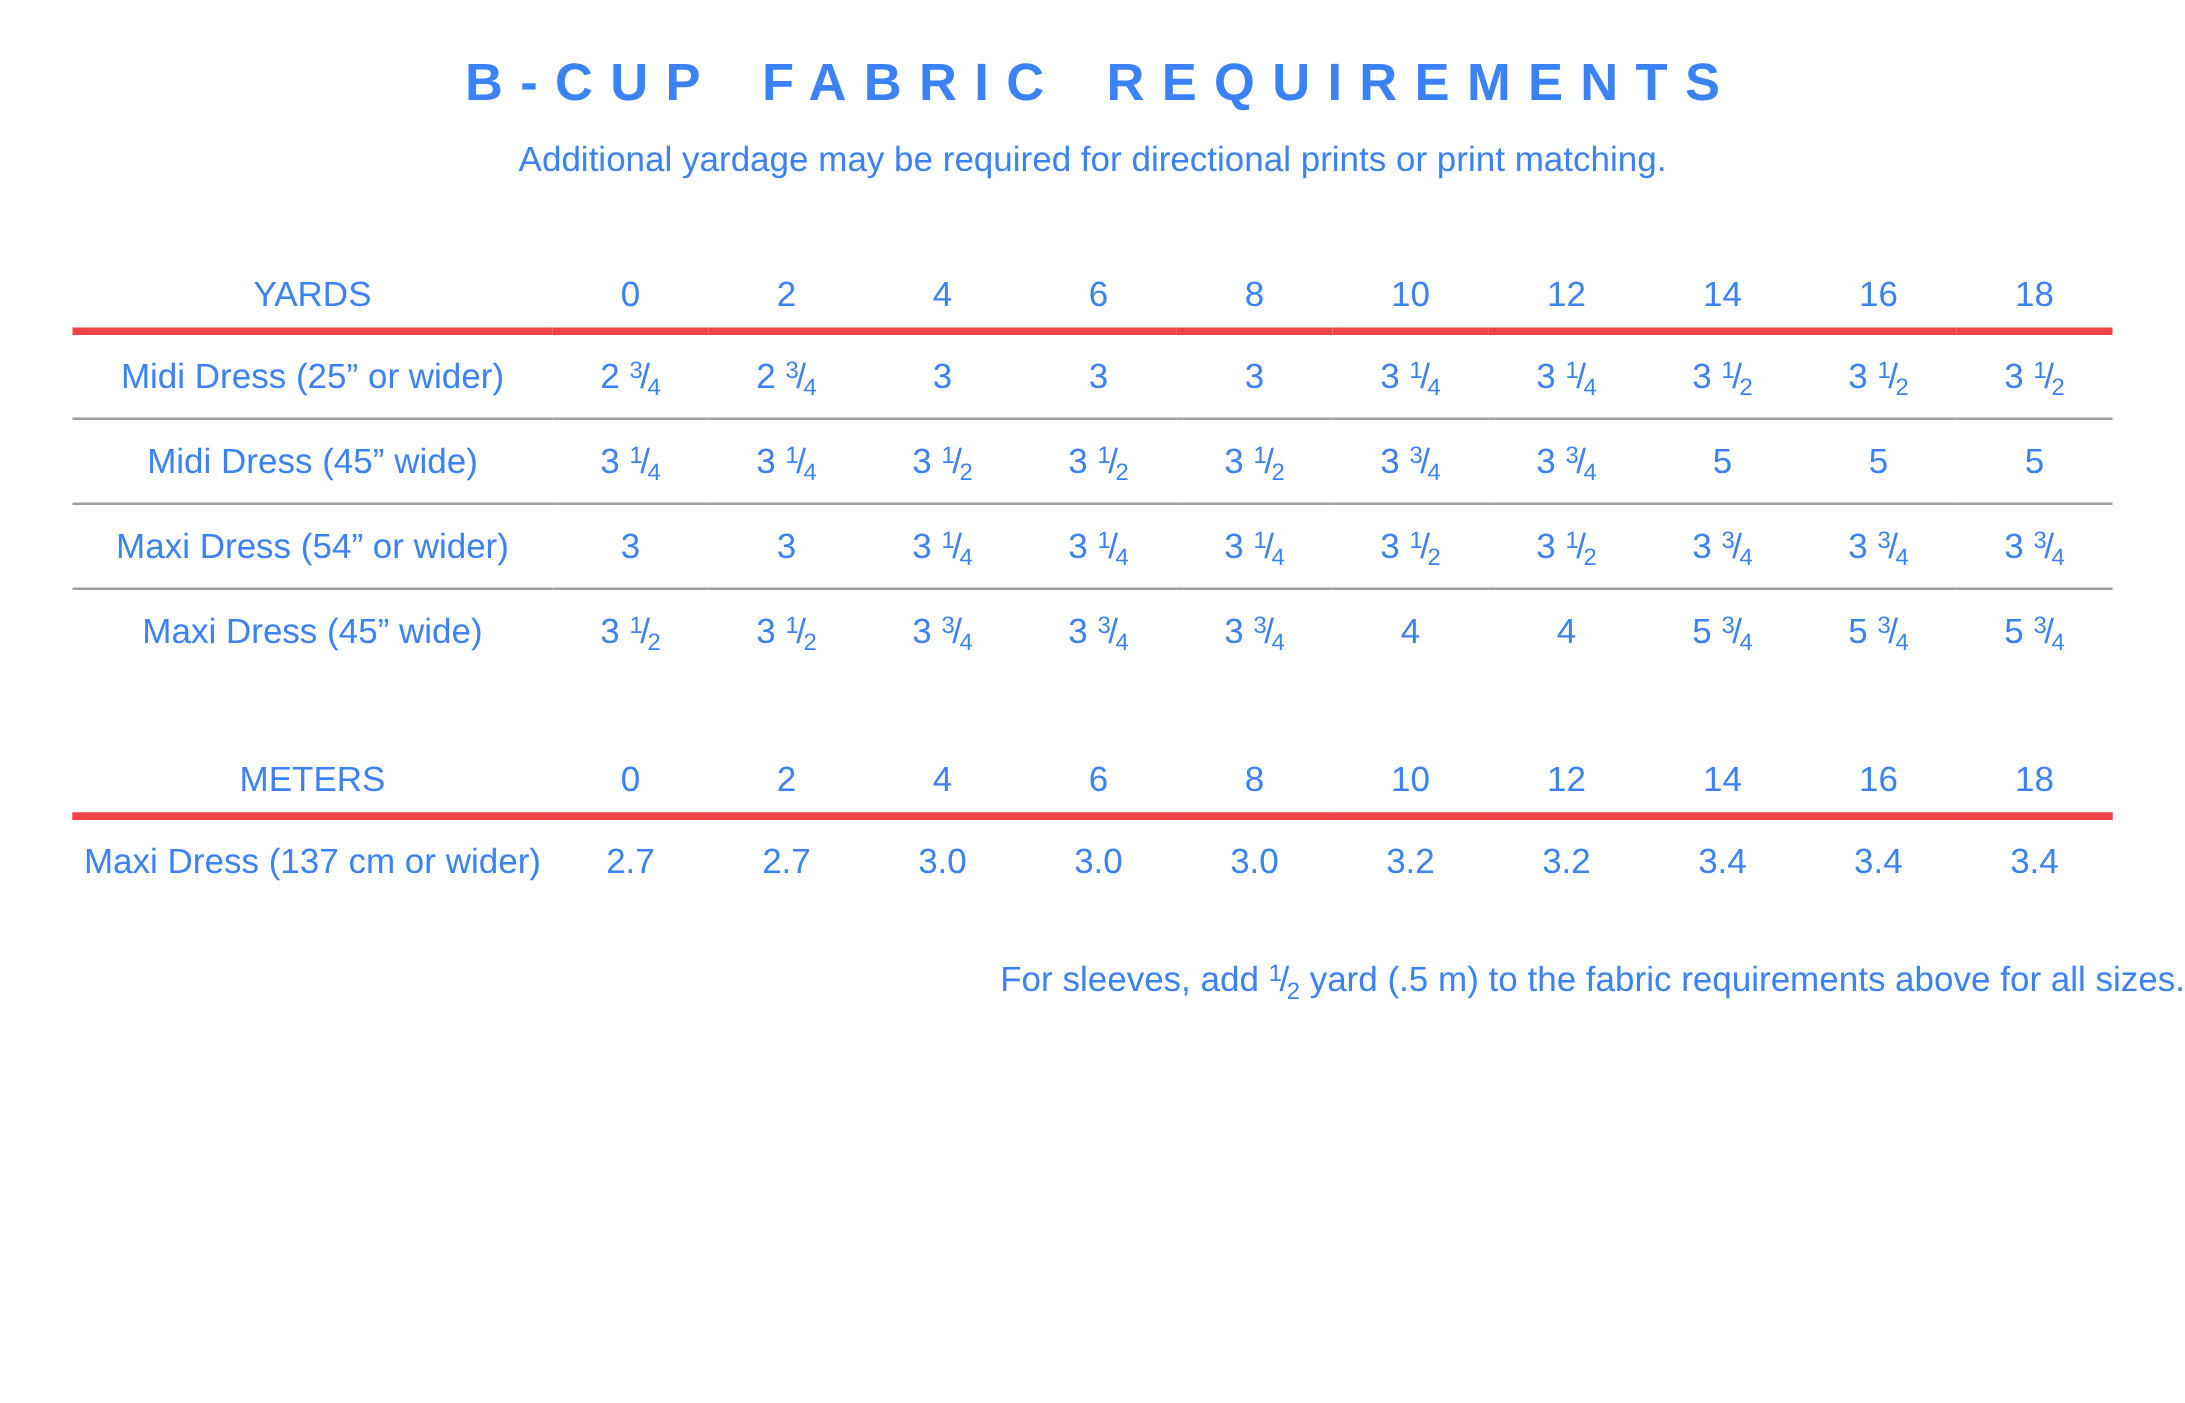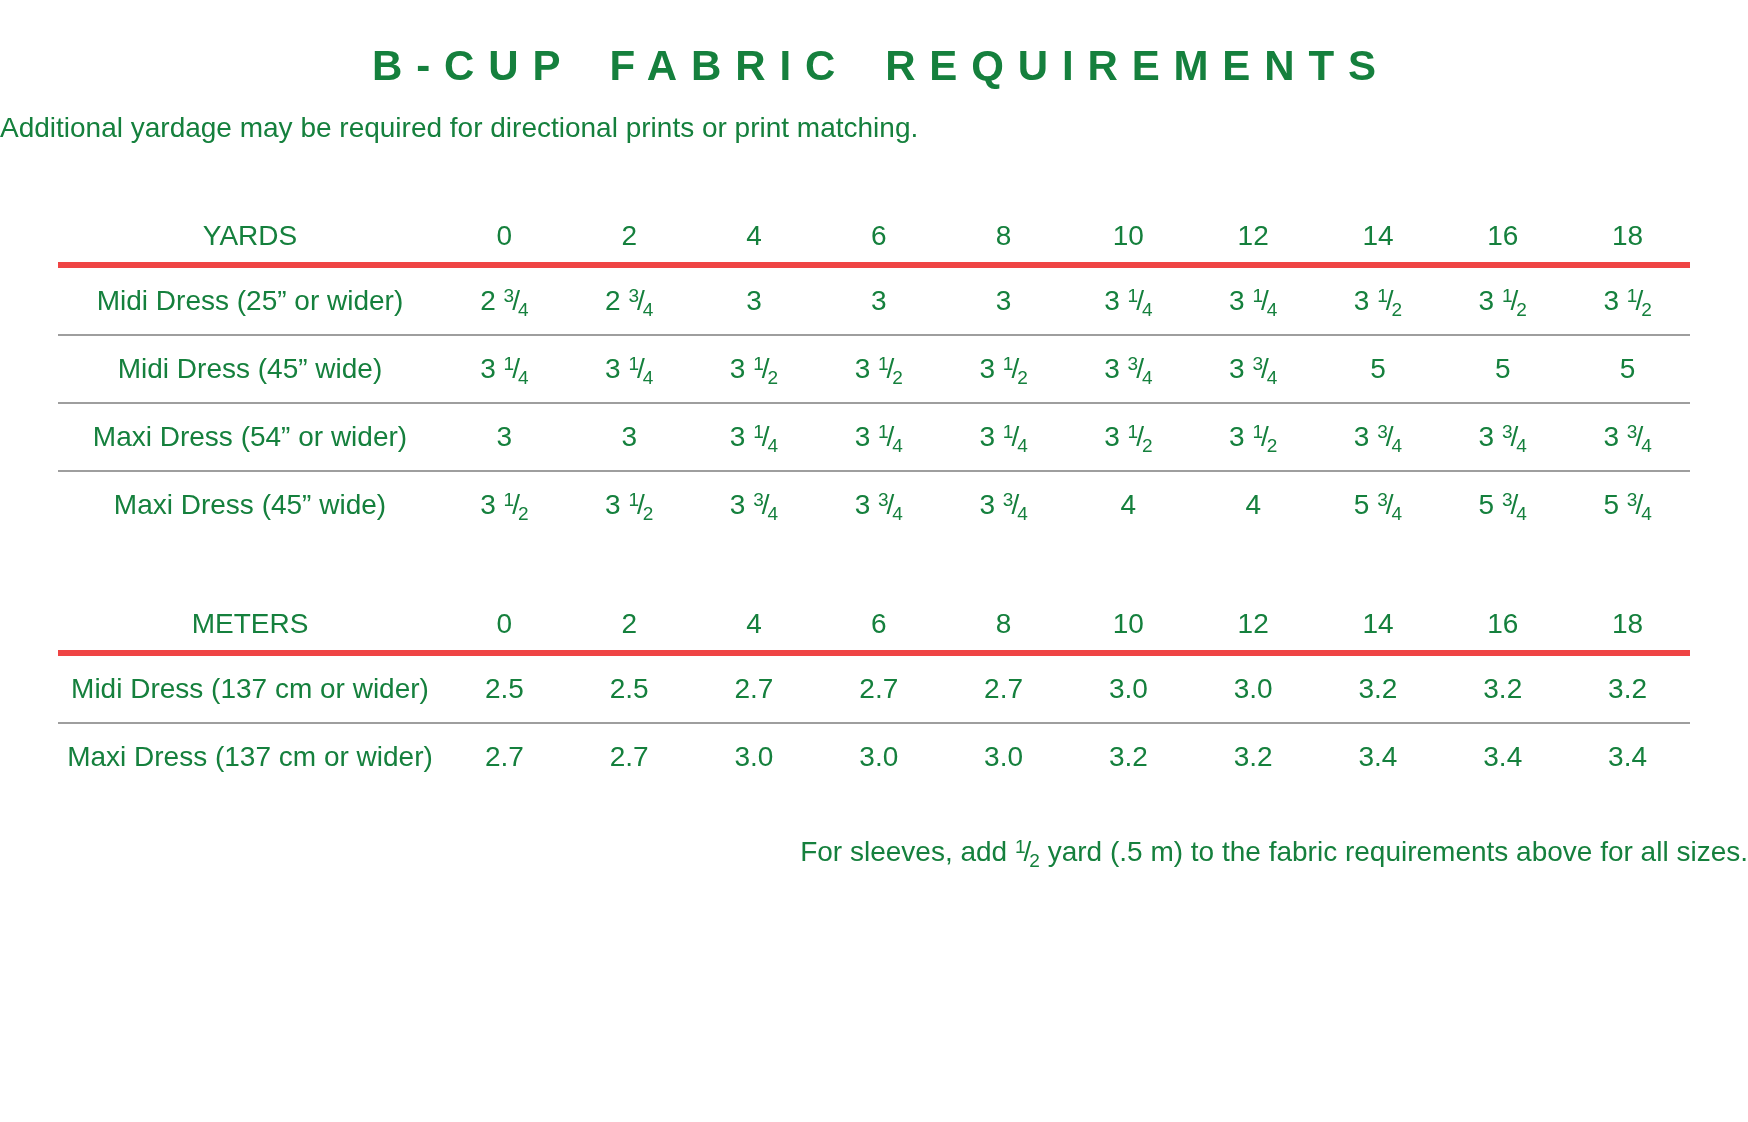--- a/index.html
+++ b/index.html
@@ -5,37 +5,38 @@
   html, body {
     margin: 0;
     padding: 0;
     background: #ffffff;
   }
   .page {
     position: relative;
     width: 1748px;
     height: 1122px;
     background: #ffffff;
-    color: #15803d;
+    color: #3b82f6;
     font-family: "Liberation Sans", "DejaVu Sans", sans-serif;
     overflow: hidden;
     box-sizing: border-box;
   }
   .title {
     margin: 0;
     padding-top: 42px;
     text-align: center;
     font-size: 42px;
     font-weight: 700;
     letter-spacing: 0.33em;
     word-spacing: 0.25em;
     text-indent: 0.33em; 
   }
   .subtitle {
     margin: 22px 0 0 0;
+    text-align: center;
     font-size: 28px;
     font-weight: 400;
   }
   .tables-wrap {
     margin: 0 58px;
   }
   table.req-table {
     width: 1632px;
     border-collapse: collapse;
     table-layout: fixed;
@@ -180,33 +181,20 @@
             <th>8</th>
             <th>10</th>
             <th>12</th>
             <th>14</th>
             <th>16</th>
             <th>18</th>
           </tr>
         </thead>
         <tbody>
           <tr>
-            <td>Midi Dress (137 cm or wider)</td>
-            <td>2.5</td>
-            <td>2.5</td>
-            <td>2.7</td>
-            <td>2.7</td>
-            <td>2.7</td>
-            <td>3.0</td>
-            <td>3.0</td>
-            <td>3.2</td>
-            <td>3.2</td>
-            <td>3.2</td>
-          </tr>
-          <tr>
             <td>Maxi Dress (137 cm or wider)</td>
             <td>2.7</td>
             <td>2.7</td>
             <td>3.0</td>
             <td>3.0</td>
             <td>3.0</td>
             <td>3.2</td>
             <td>3.2</td>
             <td>3.4</td>
             <td>3.4</td>

